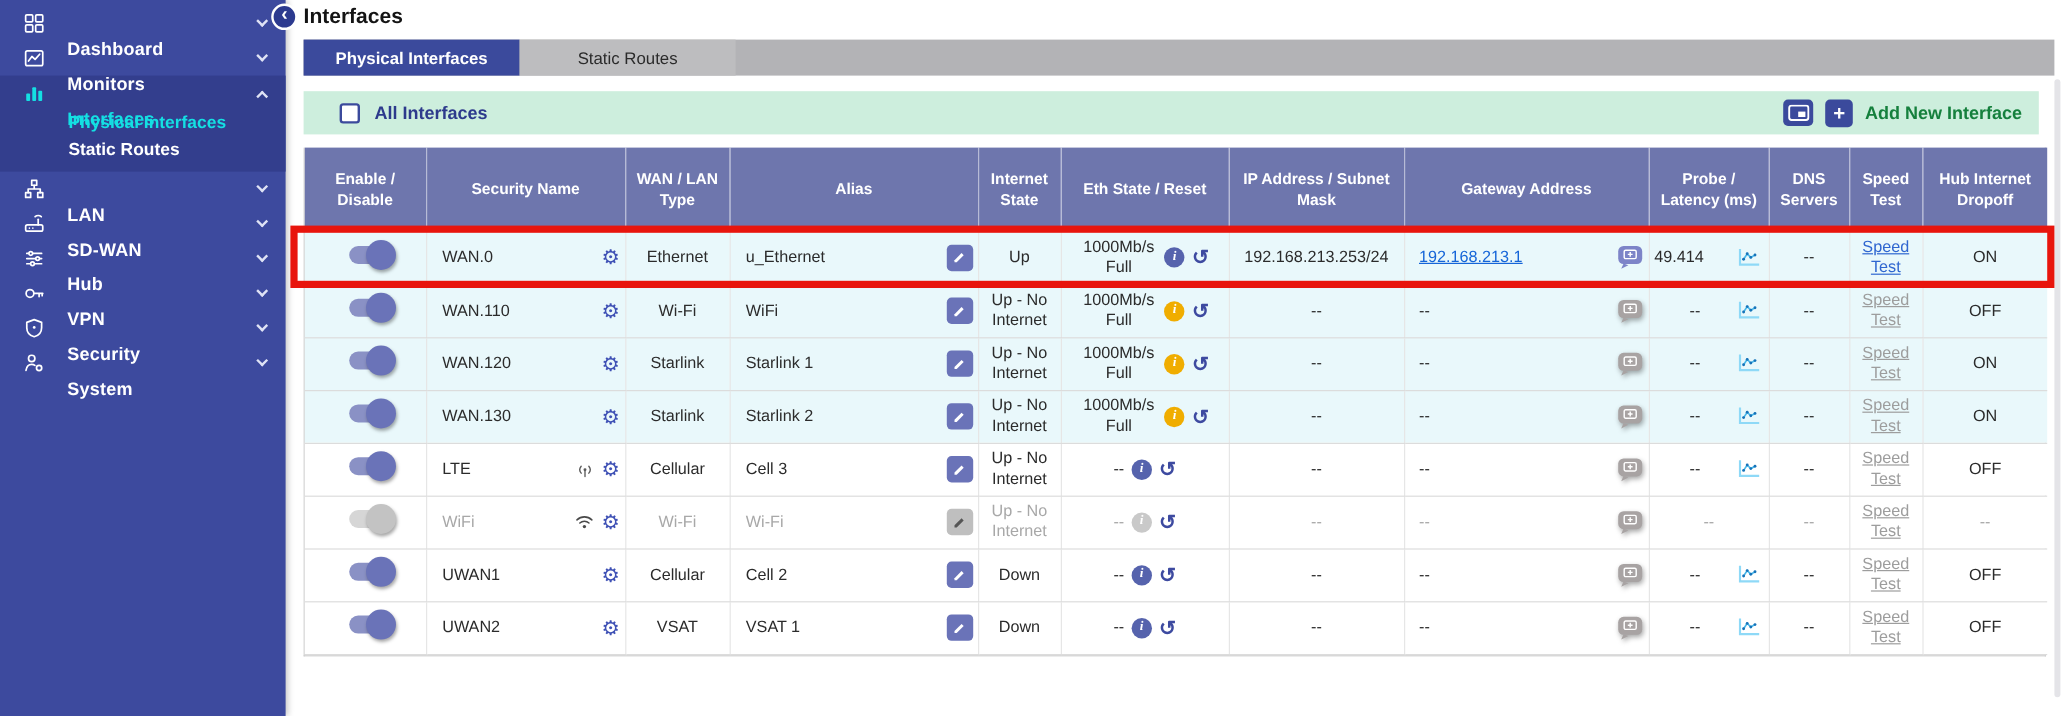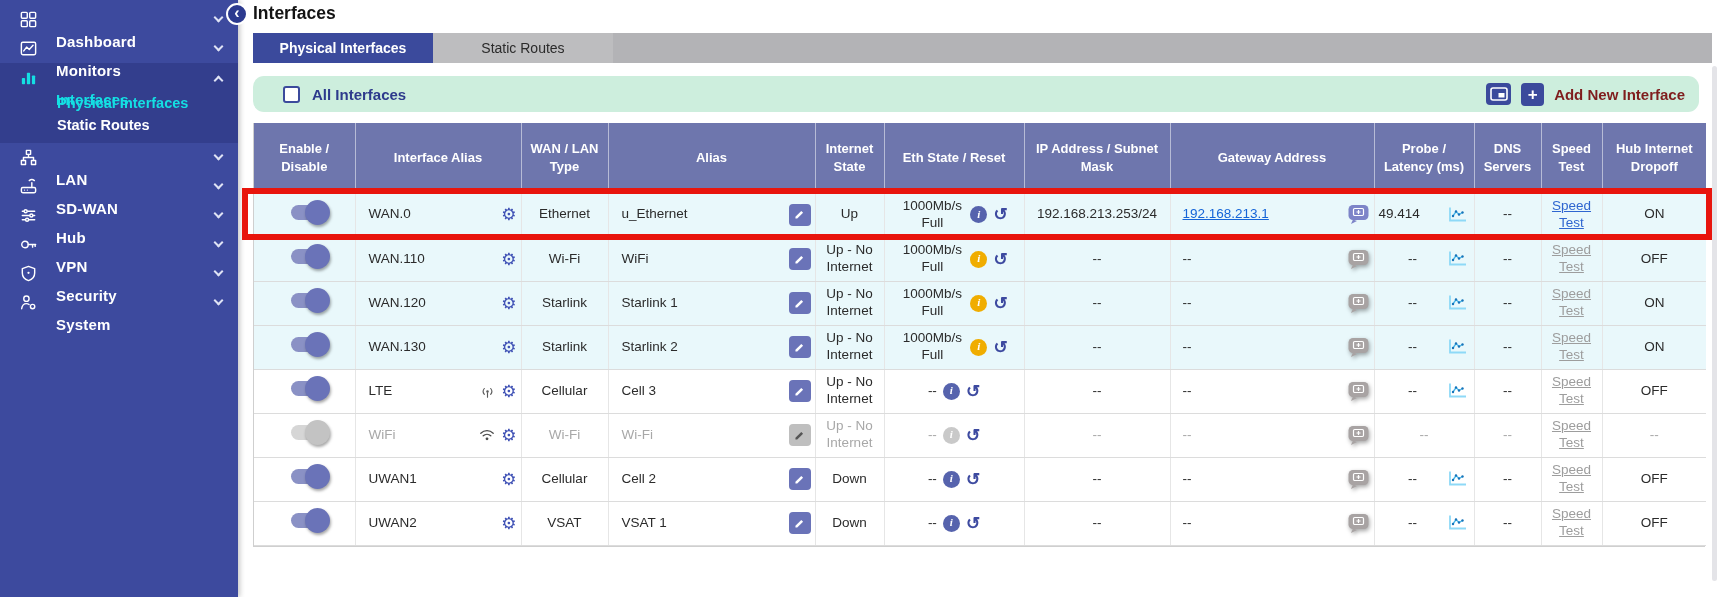--- a/index.html
+++ b/index.html
@@ -27,28 +27,28 @@
     background:#2c3a8f; color:#fff; z-index:5; display:flex; align-items:center; justify-content:center;
     font-size:16px; font-weight:bold; cursor:pointer; border:2px solid #fff; line-height:1; padding-bottom:2px; }
   .page-title { position:absolute; left:253px; top:3px; font-size:17.5px; font-weight:bold; color:#141414; }
 
   .tabbar { position:absolute; left:253px; top:33px; width:1459px; height:30px; background:#b3b3b6; display:flex; }
   .tab { height:30px; display:flex; align-items:center; justify-content:center; font-size:14px;
     width:180px; cursor:pointer; color:#2b2b2b; background:#bdbdbf; }
   .tab.active { background:#3b4a9c; color:#fff; font-weight:bold; }
 
   .mintbar { position:absolute; left:253px; top:76px; width:1446px; height:36px; background:#cdeedd;
-    display:flex; align-items:center; padding:0 14px 0 30px;border-radius:11px; }
+    display:flex; align-items:center; padding:0 14px 0 30px; }
   .cbx { width:17px; height:17px; background:#fff; border:2px solid #3b4a9c; border-radius:3px; cursor:pointer; }
   .mint-label { margin-left:12px; font-size:15px; font-weight:bold; color:#2d3a8c; }
   .mint-right { margin-left:auto; display:flex; align-items:center; gap:10px; }
   .sq-btn { width:25px; height:22px; border-radius:4px; background:#3b4a9c; color:#fff; display:flex;
     align-items:center; justify-content:center; cursor:pointer; }
   .sq-btn.plus { width:23px; height:23px; font-size:17px; font-weight:bold; line-height:1; }
-  .add-label { font-size:15px; font-weight:bold; color:#7f1d1d; cursor:pointer; }
+  .add-label { font-size:15px; font-weight:bold; color:#15803d; cursor:pointer; }
 
   
   .tbl-wrap { position:absolute; left:253px; top:123px; width:1452px; }
   table { border-collapse:collapse; table-layout:fixed; width:1452px; }
   thead th { background:#6e76ad; color:#fff; font-size:13px; font-weight:600; height:70px;
     border-right:1px solid rgba(255,255,255,.5); padding:4px 6px; text-align:center; line-height:1.35; }
   thead th:last-child { border-right:none; }
   tbody td { height:44px; border-bottom:1px solid #dcdcdc; border-right:1px solid #e6e6e6;
     font-size:13.5px; color:#2b2b2b; text-align:center; padding:2px 4px; background:#fff; line-height:1.25; }
   tbody tr.tinted td { background:#e9f8fb; }
@@ -250,21 +250,21 @@
           <col style="width:146px">
           <col style="width:204px">
         <col style="width:100px">
           <col style="width:67px">
           <col style="width:61px">
           <col style="width:104px">
       </colgroup>
       <thead>
           <tr id="thead-row">
             <th>Enable / Disable</th>
-            <th>Interface Alias</th>
+            <th>Security Name</th>
             <th>WAN / LAN Type</th>
             <th>Alias</th>
             <th>Internet State</th>
             <th>Eth State / Reset</th>
             <th>IP Address / Subnet Mask</th>
             <th>Gateway Address</th>
             <th>Probe / Latency (ms)</th>
             <th>DNS Servers</th>
             <th>Speed Test</th>
             <th>Hub Internet Dropoff</th>

